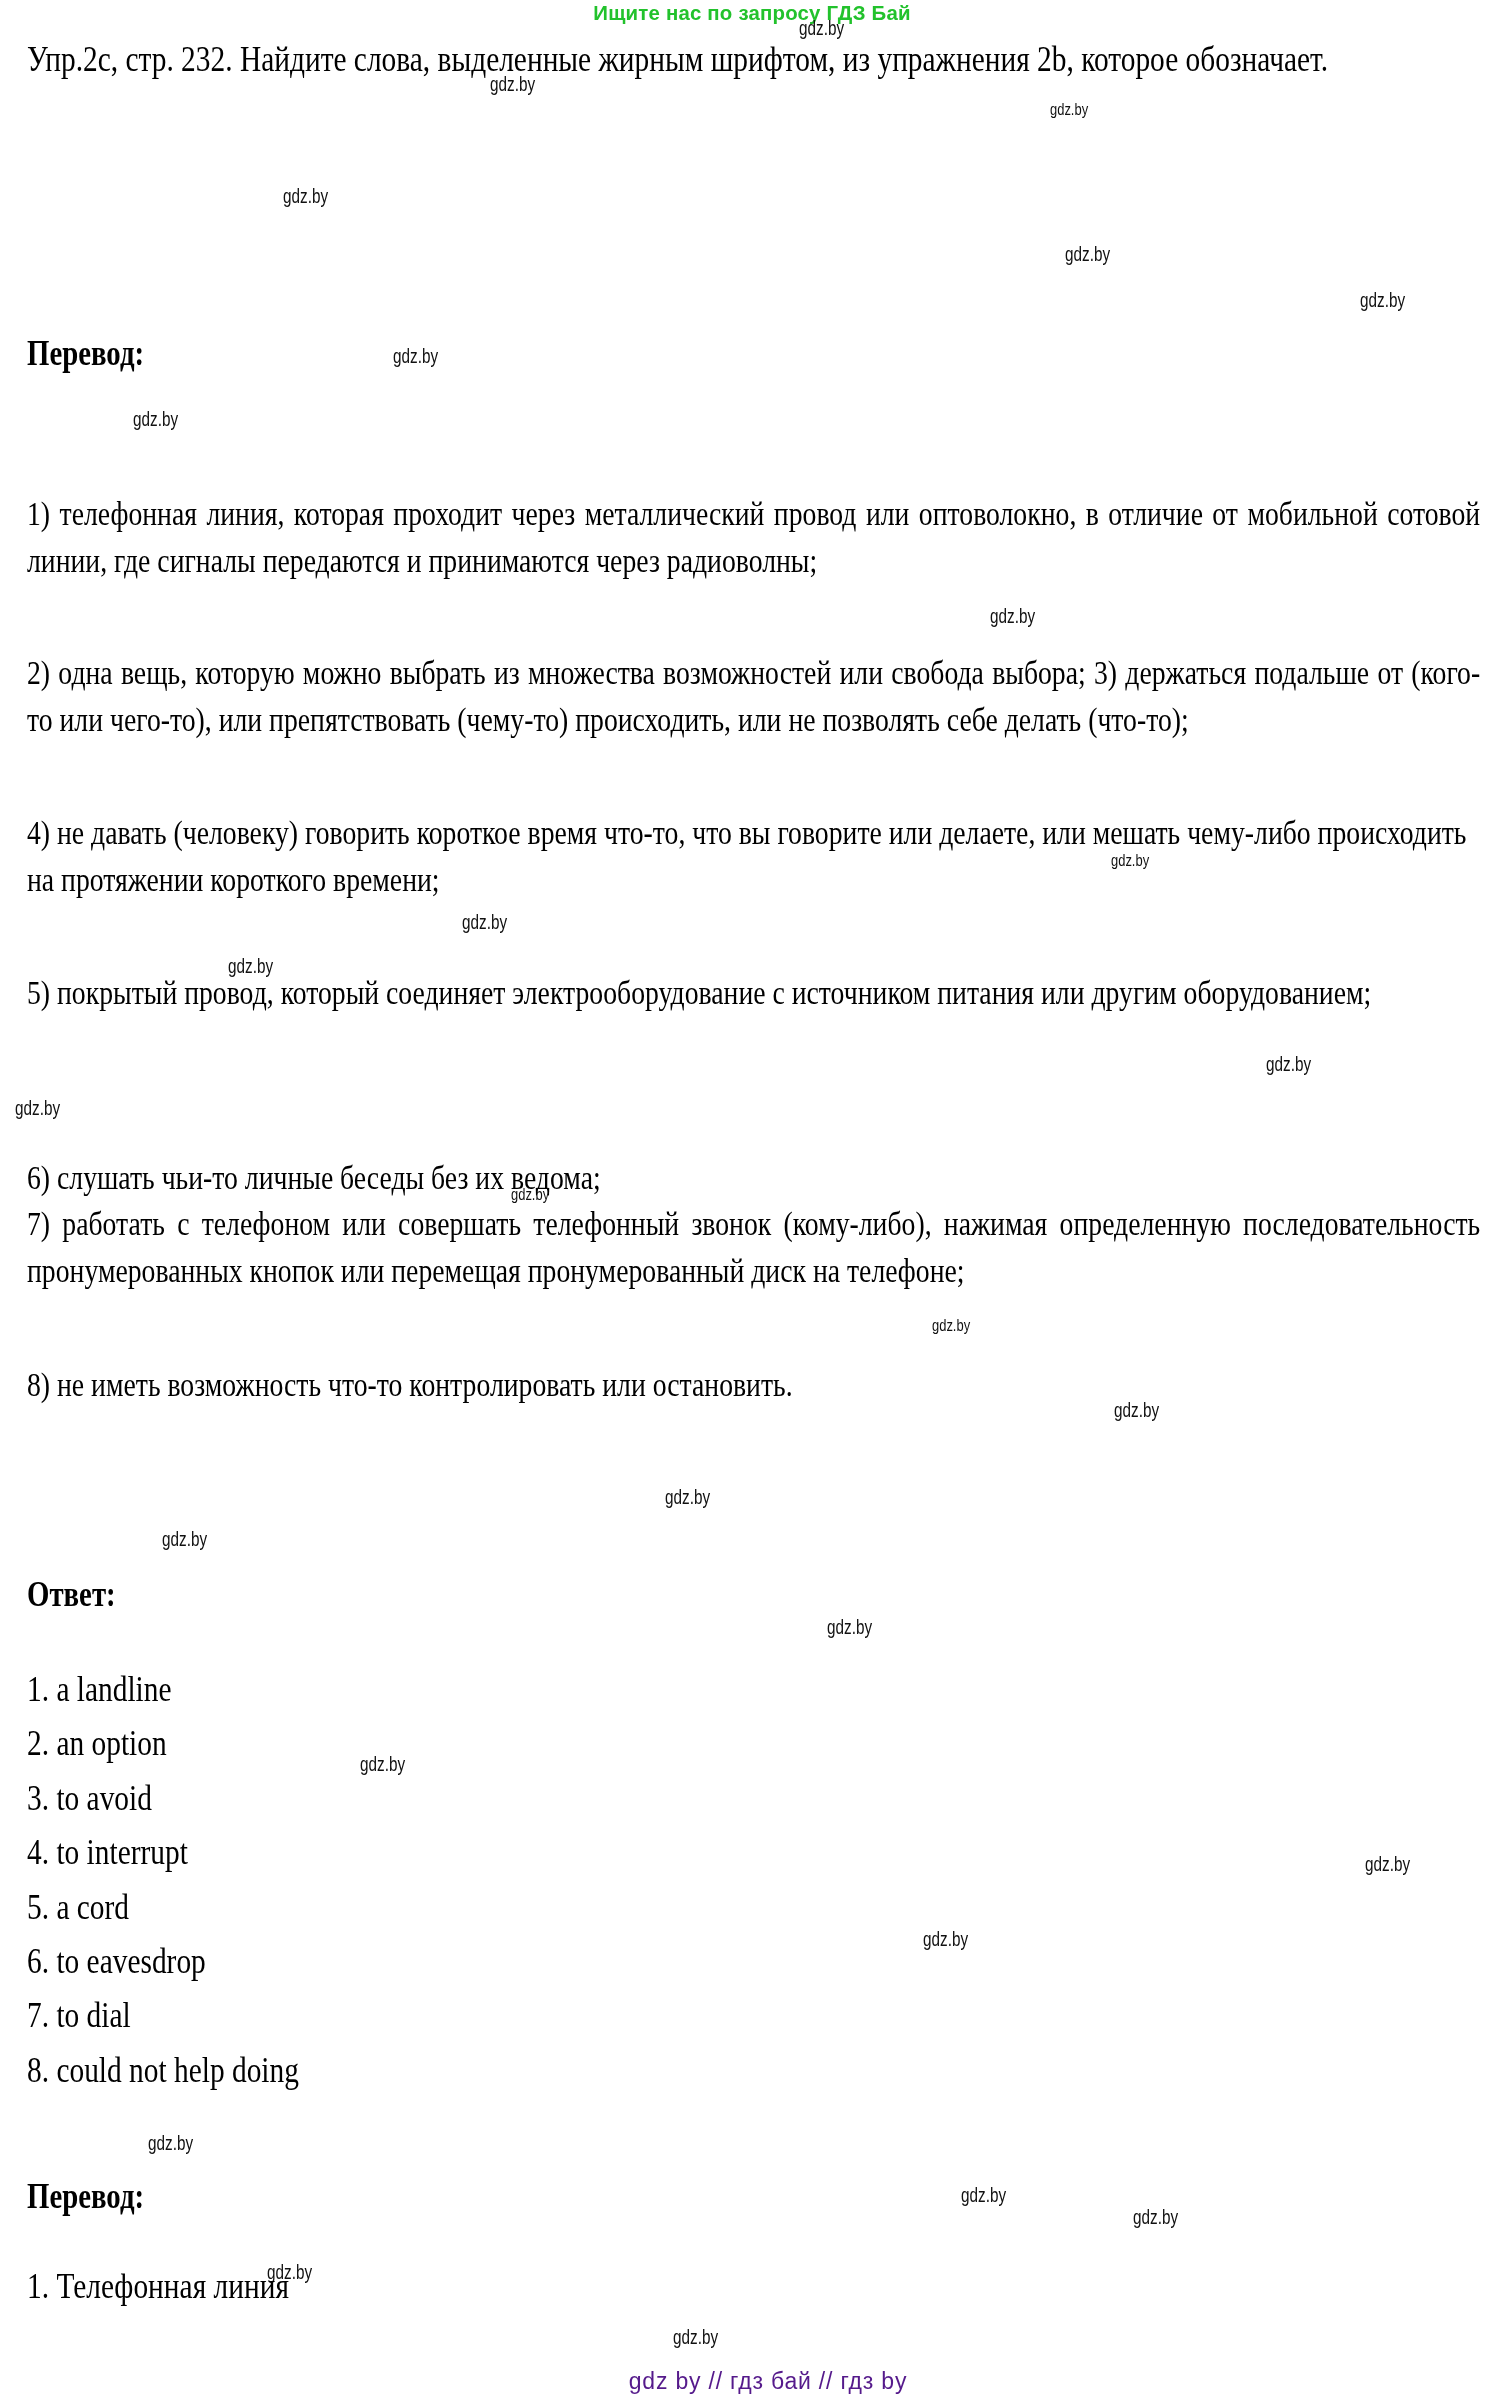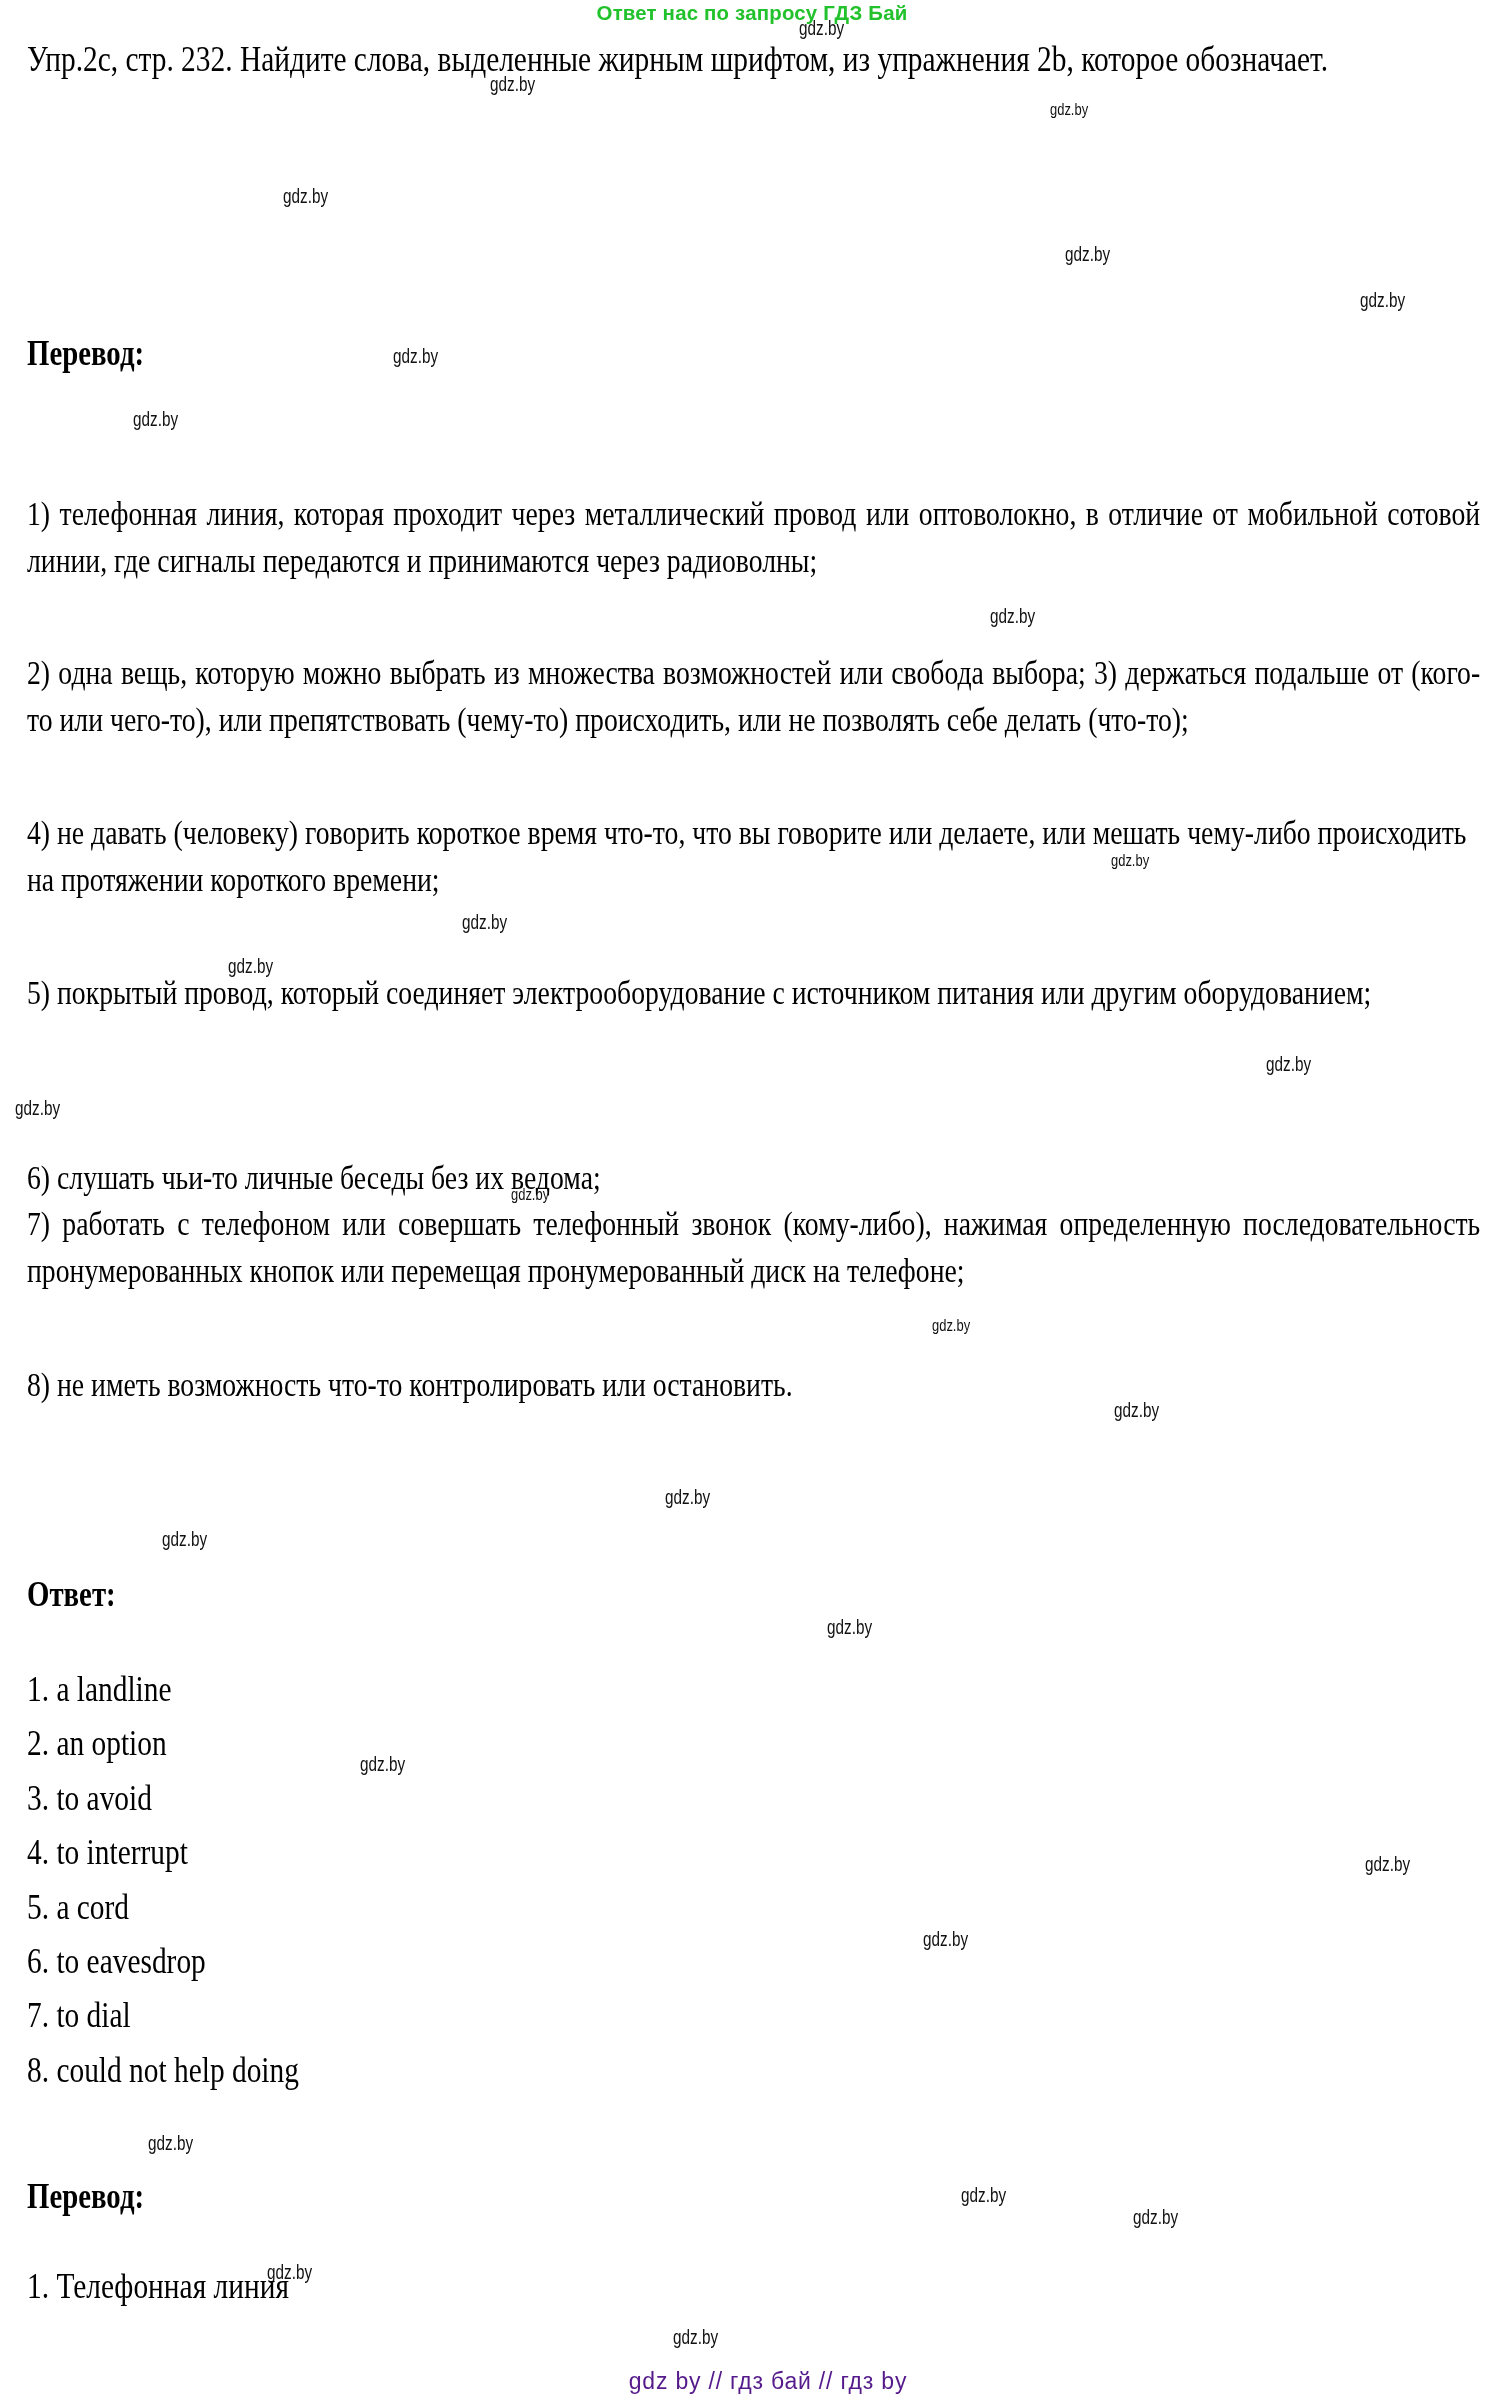--- a/index.html
+++ b/index.html
@@ -114,21 +114,21 @@
     transform: scaleX(0.84);
     transform-origin: left top;
     white-space: nowrap;
   }
 </style>
 </head>
 <body>
 
 <div id="page">
 
-  <div class="promo-header" style="color: rgb(34, 194, 44);">Ответ нас по запросу ГДЗ Бай</div>
+  <div class="promo-header" style="color: rgb(34, 194, 44);">Ищите нас по запросу ГДЗ Бай</div>
 
   <div id="watermark-layer">
       <div class="wm" style="left: 799px; top: 16.6px; font-size: 19.6px; color: rgb(17, 17, 17);">gdz.by</div>
       <div class="wm" style="left: 490px; top: 73px; font-size: 19.6px; color: rgb(17, 17, 17);">gdz.by</div>
       <div class="wm" style="left: 1050px; top: 100px; font-size: 16.6px; color: rgb(17, 17, 17);">gdz.by</div>
       <div class="wm" style="left: 283px; top: 185px; font-size: 19.6px; color: rgb(17, 17, 17);">gdz.by</div>
       <div class="wm" style="left: 1065px; top: 243px; font-size: 19.6px; color: rgb(17, 17, 17);">gdz.by</div>
       <div class="wm" style="left: 1360px; top: 289px; font-size: 19.6px; color: rgb(17, 17, 17);">gdz.by</div>
       <div class="wm" style="left: 393px; top: 345px; font-size: 19.6px; color: rgb(17, 17, 17);">gdz.by</div>
       <div class="wm" style="left: 133px; top: 408px; font-size: 19.6px; color: rgb(17, 17, 17);">gdz.by</div>

